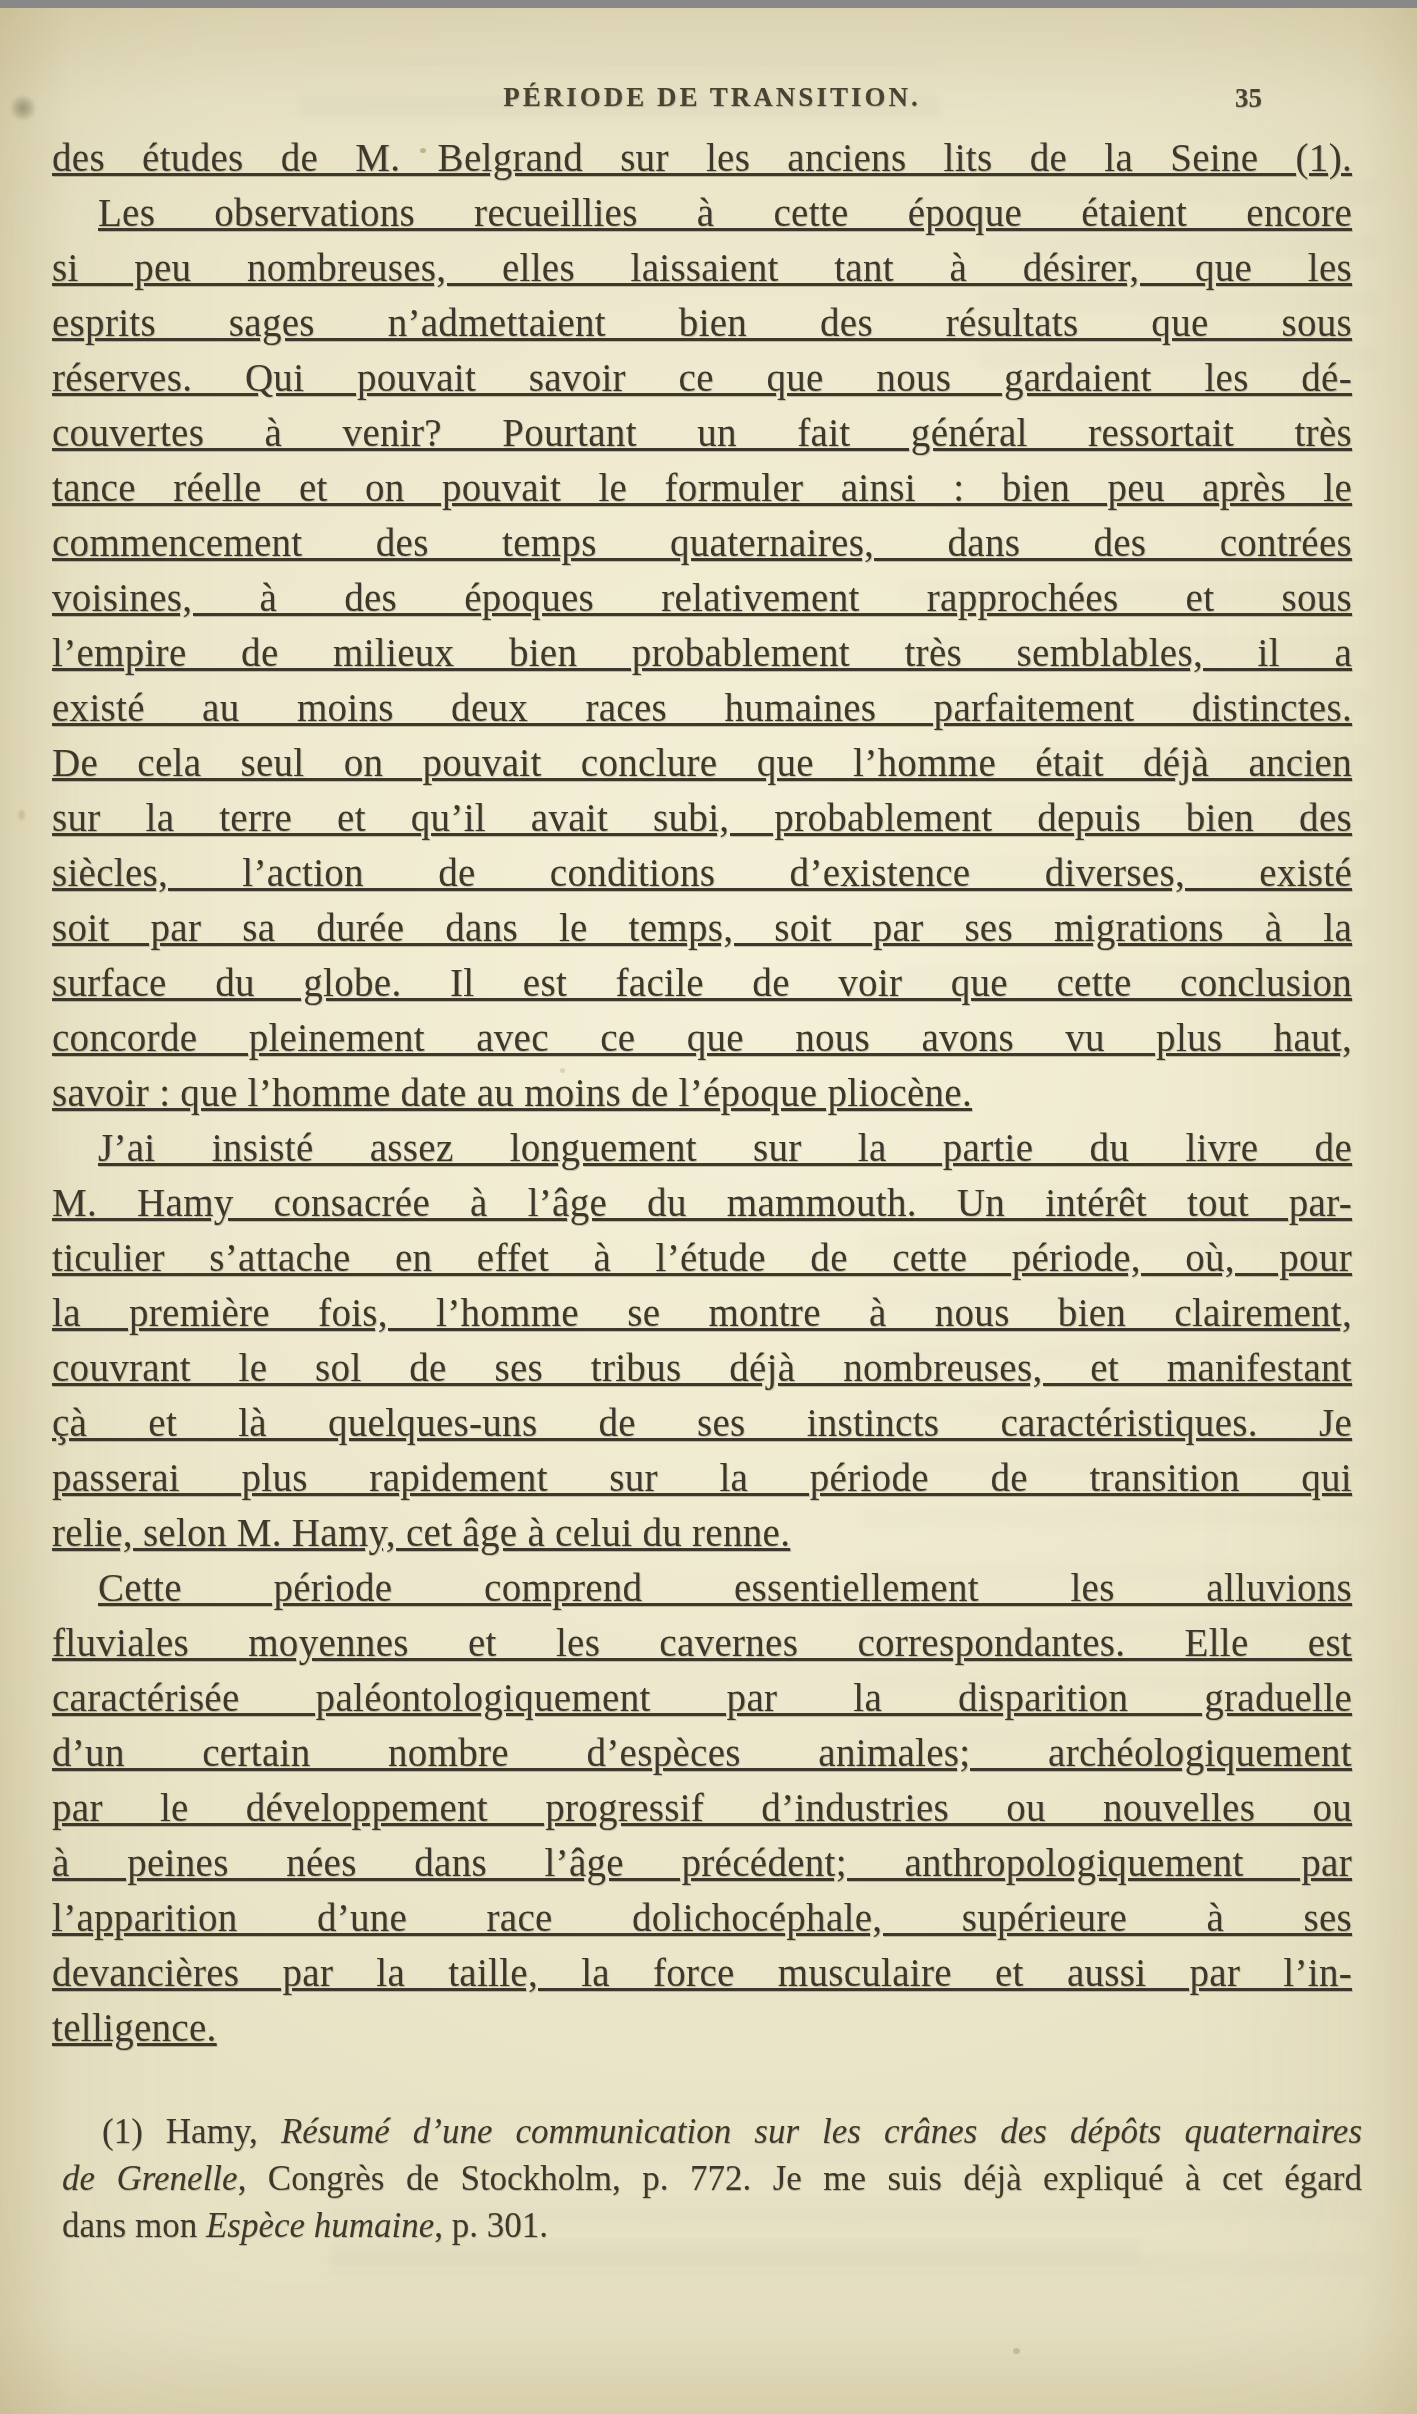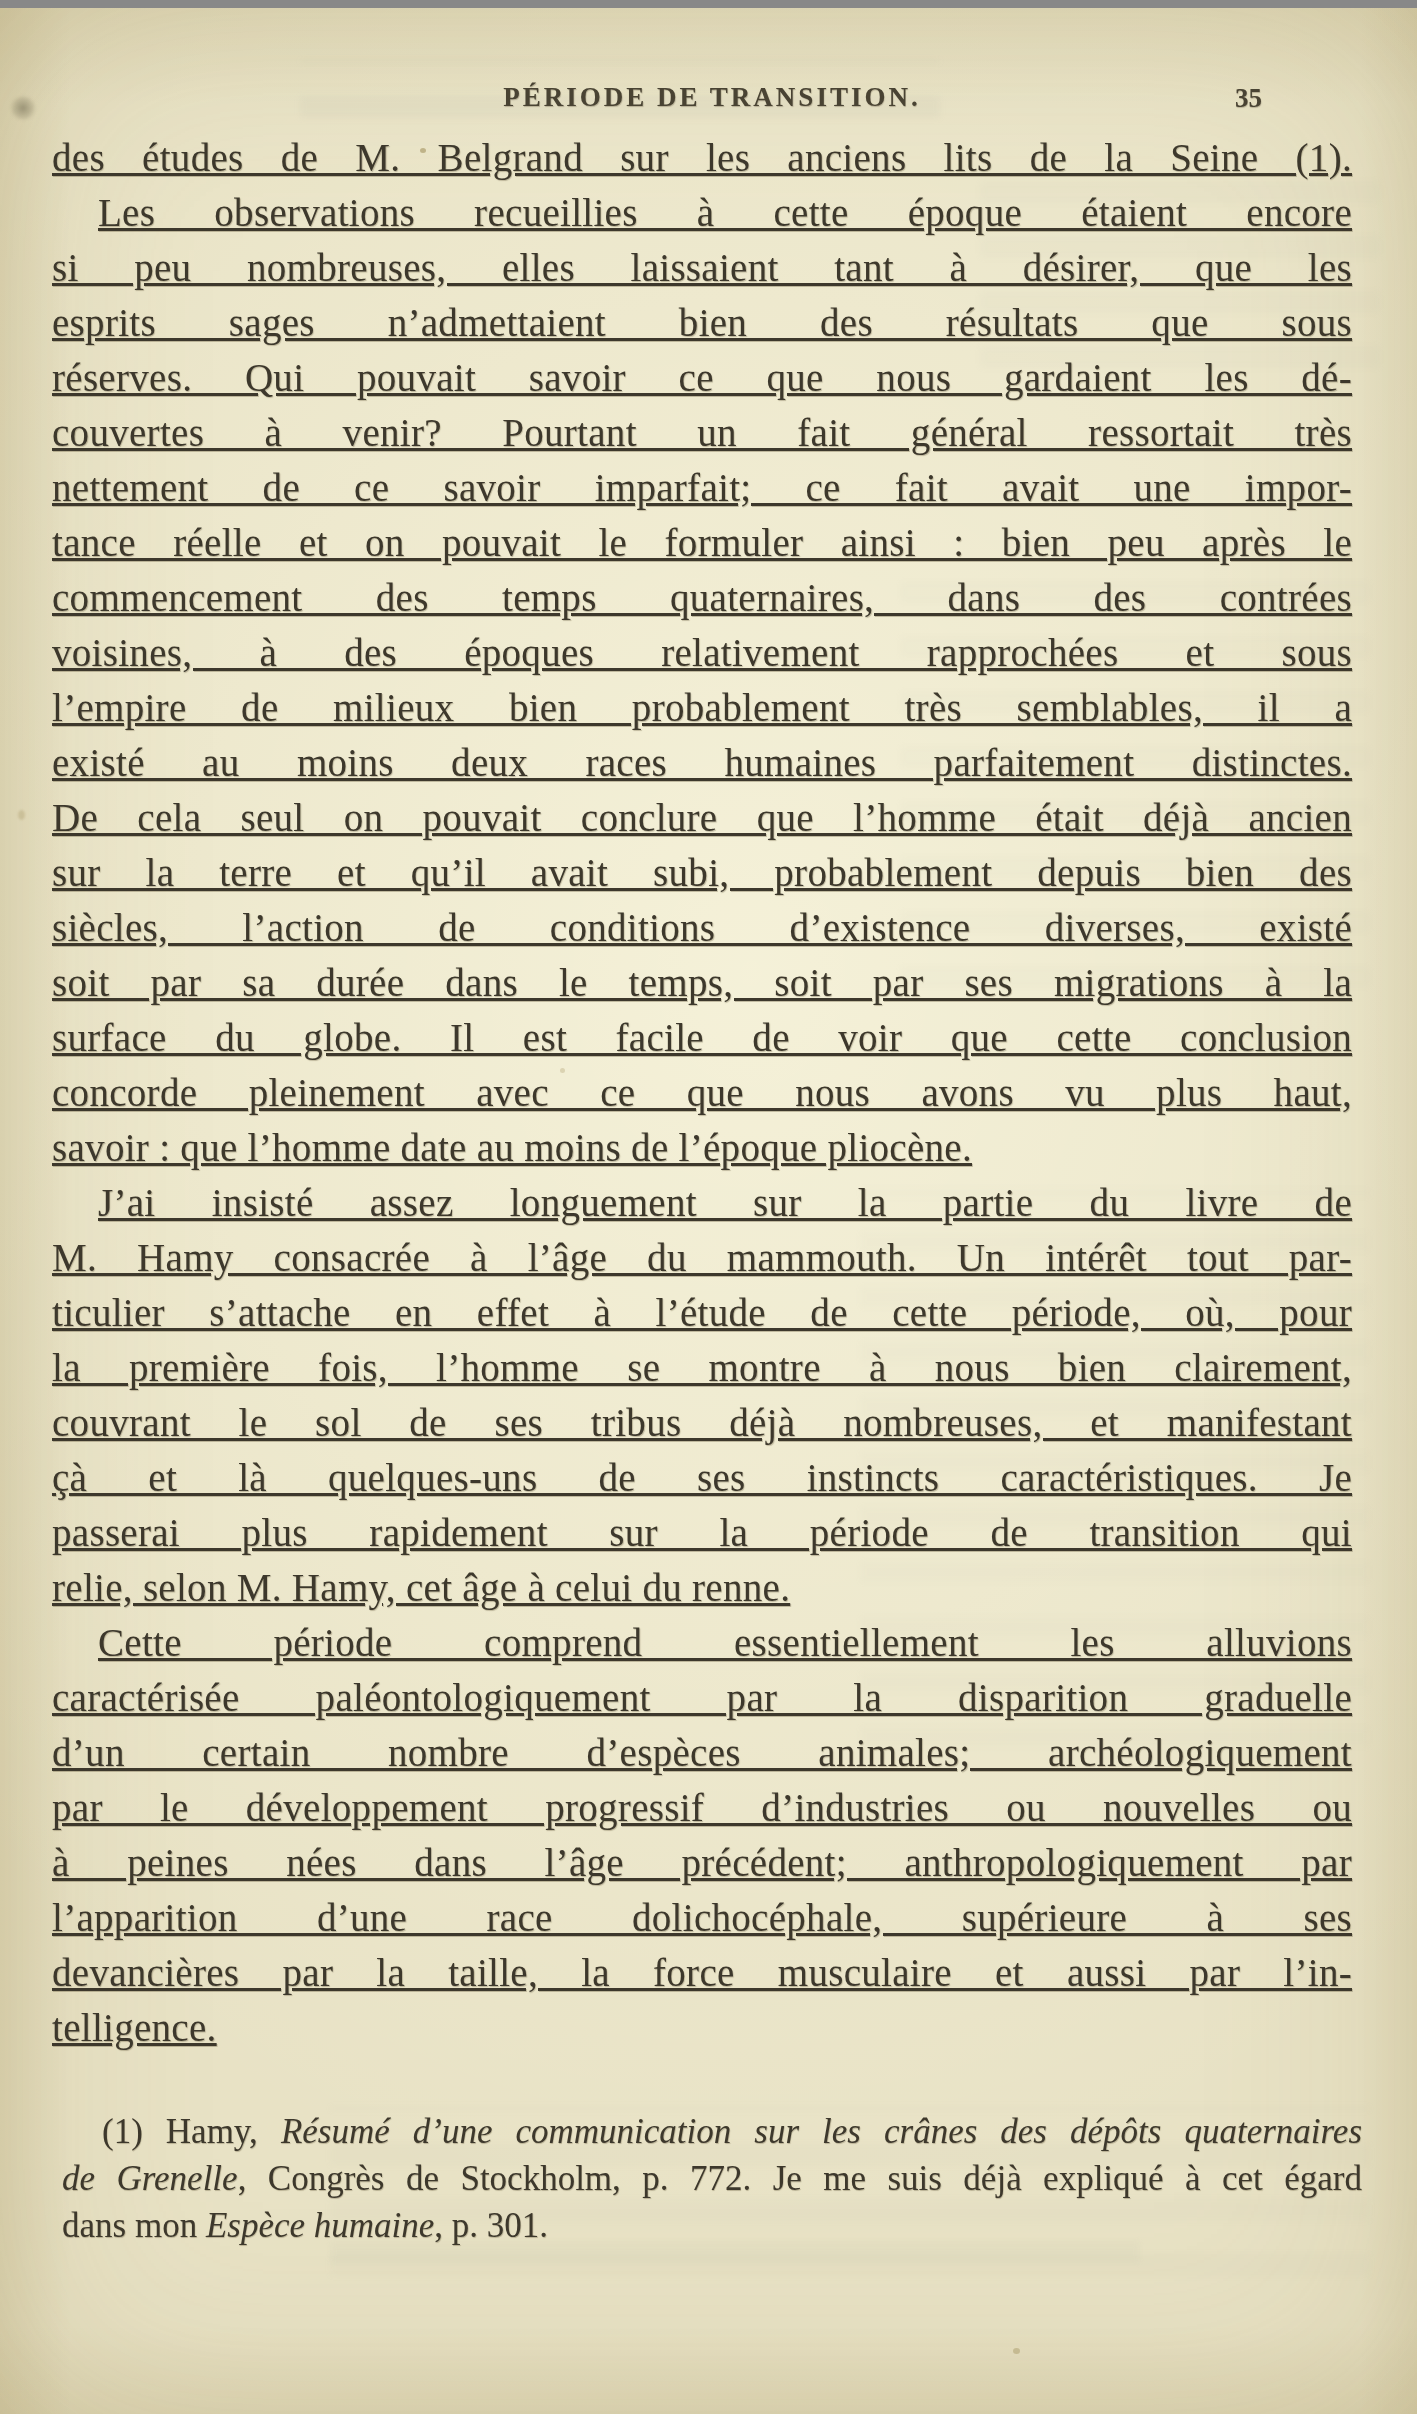--- a/index.html
+++ b/index.html
@@ -138,21 +138,20 @@
     <div class="page-number">35</div>
   </div>
 
   <div class="body-text" id="body-text">
       <div class="line">des études de M. Belgrand sur les anciens lits de la Seine (1).</div>
       <div class="line indent">Les observations recueillies à cette époque étaient encore</div>
       <div class="line">si peu nombreuses, elles laissaient tant à désirer, que les</div>
       <div class="line">esprits sages n’admettaient bien des résultats que sous</div>
       <div class="line">réserves. Qui pouvait savoir ce que nous gardaient les dé-</div>
       <div class="line">couvertes à venir? Pourtant un fait général ressortait très</div>
-      <div class="line">nettement de ce savoir imparfait; ce fait avait une impor-</div>
       <div class="line">tance réelle et on pouvait le formuler ainsi : bien peu après le</div>
       <div class="line">commencement des temps quaternaires, dans des contrées</div>
       <div class="line">voisines, à des époques relativement rapprochées et sous</div>
       <div class="line">l’empire de milieux bien probablement très semblables, il a</div>
       <div class="line">existé au moins deux races humaines parfaitement distinctes.</div>
       <div class="line">De cela seul on pouvait conclure que l’homme était déjà ancien</div>
       <div class="line">sur la terre et qu’il avait subi, probablement depuis bien des</div>
       <div class="line">siècles, l’action de conditions d’existence diverses, existé</div>
       <div class="line">soit par sa durée dans le temps, soit par ses migrations à la</div>
       <div class="line">surface du globe. Il est facile de voir que cette conclusion</div>
@@ -160,20 +159,21 @@
       <div class="line para-end">savoir : que l’homme date au moins de l’époque pliocène.</div>
       <div class="line indent">J’ai insisté assez longuement sur la partie du livre de</div>
       <div class="line">M. Hamy consacrée à l’âge du mammouth. Un intérêt tout par-</div>
       <div class="line">ticulier s’attache en effet à l’étude de cette période, où, pour</div>
       <div class="line">la première fois, l’homme se montre à nous bien clairement,</div>
       <div class="line">couvrant le sol de ses tribus déjà nombreuses, et manifestant</div>
       <div class="line">çà et là quelques-uns de ses instincts caractéristiques. Je</div>
       <div class="line">passerai plus rapidement sur la période de transition qui</div>
       <div class="line para-end">relie, selon M. Hamy, cet âge à celui du renne.</div>
       <div class="line indent">Cette période comprend essentiellement les alluvions</div>
+      <div class="line">fluviales moyennes et les cavernes correspondantes. Elle est</div>
       <div class="line">caractérisée paléontologiquement par la disparition graduelle</div>
       <div class="line">d’un certain nombre d’espèces animales; archéologiquement</div>
       <div class="line">par le développement progressif d’industries ou nouvelles ou</div>
       <div class="line">à peines nées dans l’âge précédent; anthropologiquement par</div>
       <div class="line">l’apparition d’une race dolichocéphale, supérieure à ses</div>
       <div class="line">devancières par la taille, la force musculaire et aussi par l’in-</div>
       <div class="line para-end">telligence.</div>
     </div>
 
   <div class="footnote" id="footnote">

